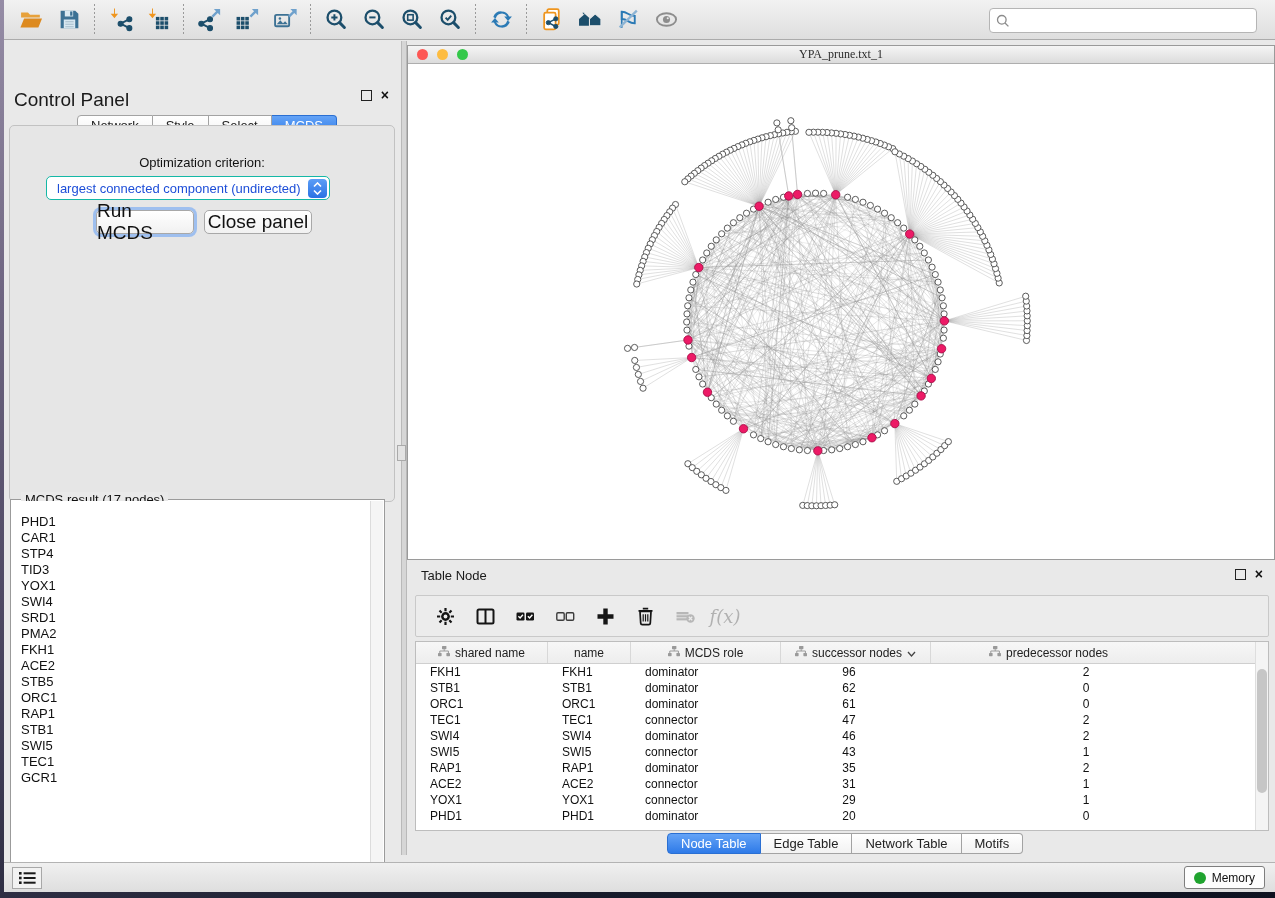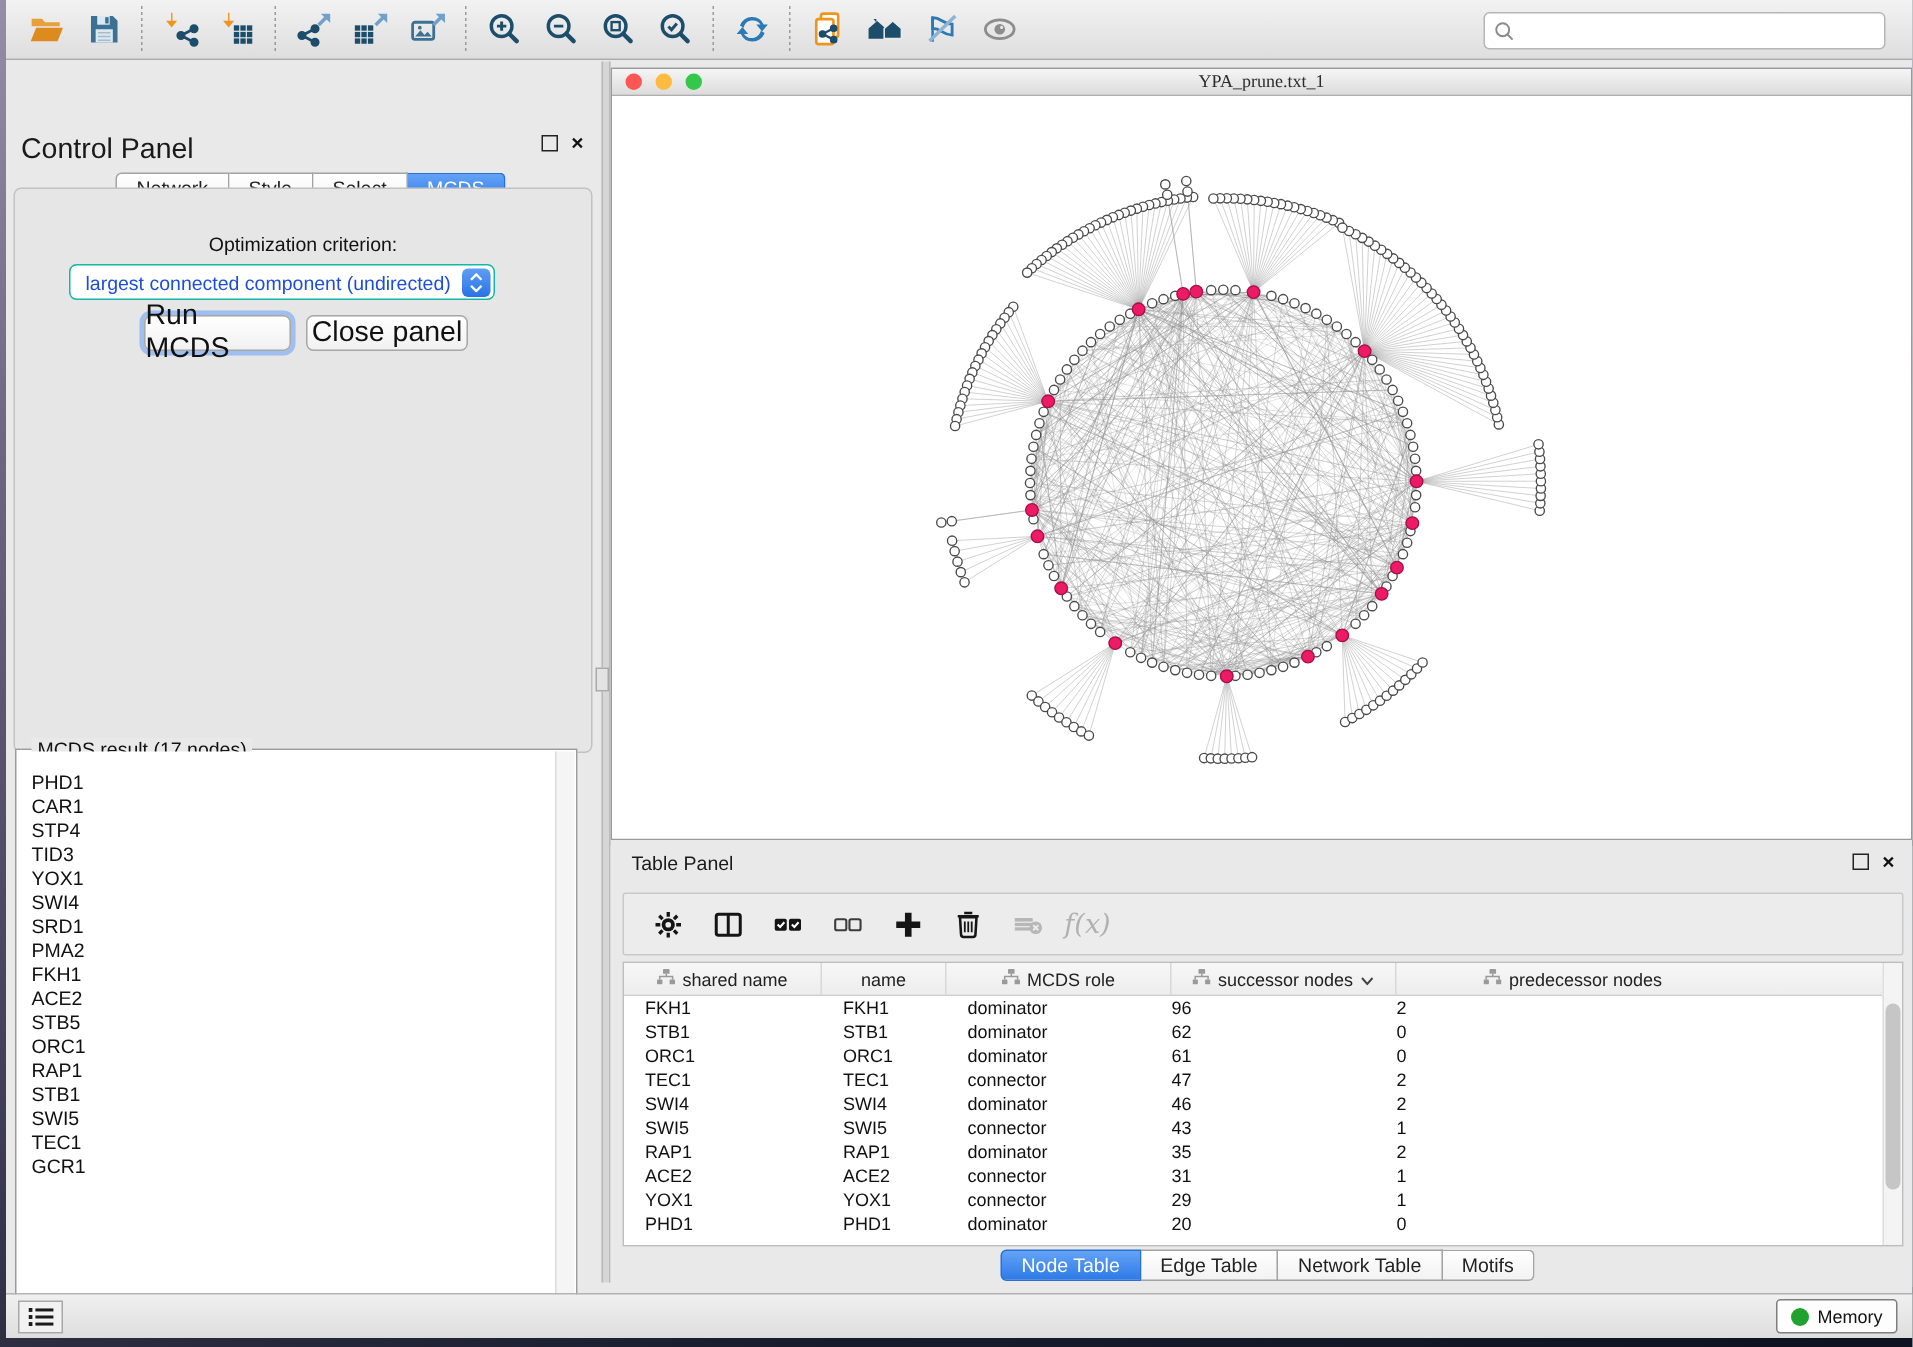--- a/index.html
+++ b/index.html
@@ -82,21 +82,21 @@
 
   .tbl-box { position:absolute; left:8px; right:6px; top:77px; height:190px; background:#fff; border:1px solid #bdbdbd; }
   .tbl-head { display:grid; grid-template-columns:132px 83px 150px 150px 1fr; height:22px; margin-right:13px;
     background:linear-gradient(#f7f7f7,#ededed); border-bottom:1px solid #cfcfcf; }
   .th { display:flex; align-items:center; justify-content:center; gap:5px; font-size:12px; color:#222;
     border-right:1px solid #d8d8d8; overflow:hidden; }
   .th:last-child { justify-content:flex-start; padding-left:58px; border-right:none; }
   .tbl-body { margin-right:13px; }
   .tr { display:grid; grid-template-columns:132px 83px 150px 150px 1fr; height:16px; }
   .td { font-size:12px; color:#111; line-height:16px; padding-left:14px; white-space:nowrap; overflow:hidden; }
-  .td.num { text-align:left; padding-left:0; padding-right:14px; }
+  .td.num { text-align:center; padding-left:0; padding-right:14px; }
   .tbl-scroll { position:absolute; top:0; bottom:0; right:0; width:13px; background:#f4f4f4; border-left:1px solid #dedede; }
   .tbl-scroll .thumb { position:absolute; left:1px; right:1px; top:27px; height:124px; background:#c6c6c6; border-radius:6px; }
 
   #bottom-tabs { position:absolute; top:269px; left:260px; }
   .statusbar { position:absolute; left:0; right:0; bottom:0; height:30px;
     background:linear-gradient(#f0f0f0,#dedede); border-top:1px solid #b3b3b3; }
   .listbtn { position:absolute; left:8px; top:4px; width:30px; height:22px; background:#f2f2f2;
     border:1px solid #a8a8a8; display:flex; align-items:center; justify-content:center; }
   .membtn { position:absolute; right:10px; top:3px; height:23px; padding:0 9px; background:#fdfdfd;
     border:1px solid #7e7e7e; border-radius:3px; display:flex; align-items:center; gap:6px; font-size:12px; color:#111; }
@@ -1245,21 +1245,21 @@
             <circle cx="299.8" cy="328.3" r="4.2" fill="#ed1a66" stroke="#a80f48" stroke-width="0.9"></circle>
             <circle cx="284.0" cy="293.6" r="4.2" fill="#ed1a66" stroke="#a80f48" stroke-width="0.9"></circle>
             <circle cx="280.3" cy="276.0" r="4.2" fill="#ed1a66" stroke="#a80f48" stroke-width="0.9"></circle>
             <circle cx="291.1" cy="203.5" r="4.2" fill="#ed1a66" stroke="#a80f48" stroke-width="0.9"></circle>
           </g>
         </svg>
     </div>
   </div>
 
   <div class="tablepanel">
-    <div class="ptitle">Table Panel</div>
+    <div class="ptitle">Table Node</div>
     <div class="wbtns" style="position:absolute;">
       <span class="float-glyph"></span>
       <span class="close-glyph">×</span>
     </div>
     <div class="tbl-toolbar" id="tbl-toolbar">
         <button class="ttbtn">
           <svg viewBox="0 0 21 21">
             <path d="M10.5 2v3.2M10.5 15.8V19M2 10.5h3.2M15.8 10.5H19M4.5 4.5l2.2 2.2M14.3 14.3l2.2 2.2M16.5 4.5l-2.2 2.2M6.7 14.3l-2.2 2.2" stroke="#151515" stroke-width="2.2"></path>
             <circle cx="10.5" cy="10.5" r="4.4" fill="#151515"></circle>
             <circle cx="10.5" cy="10.5" r="1.9" fill="#ececec"></circle>

